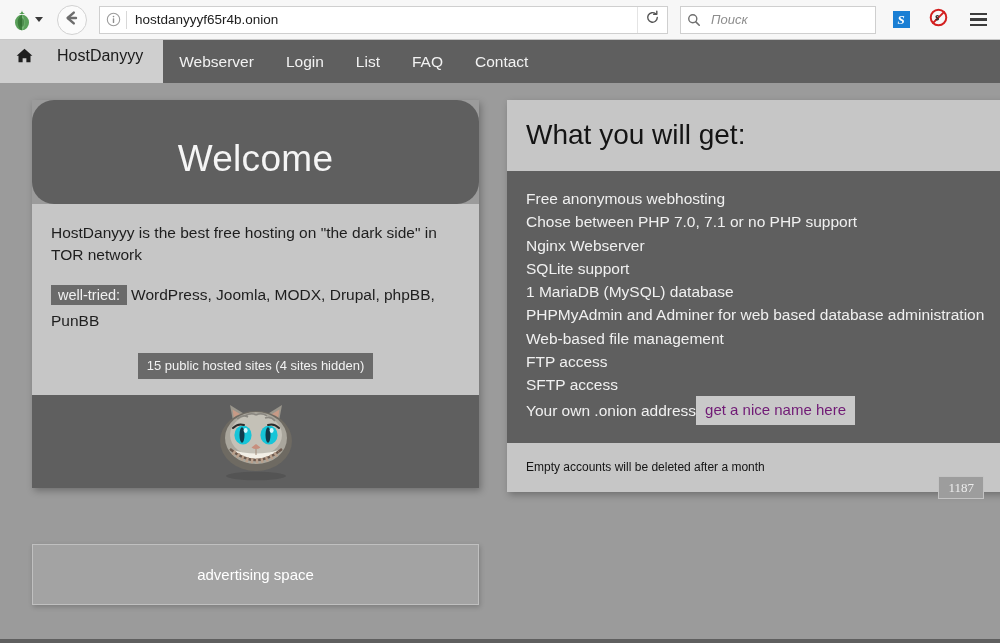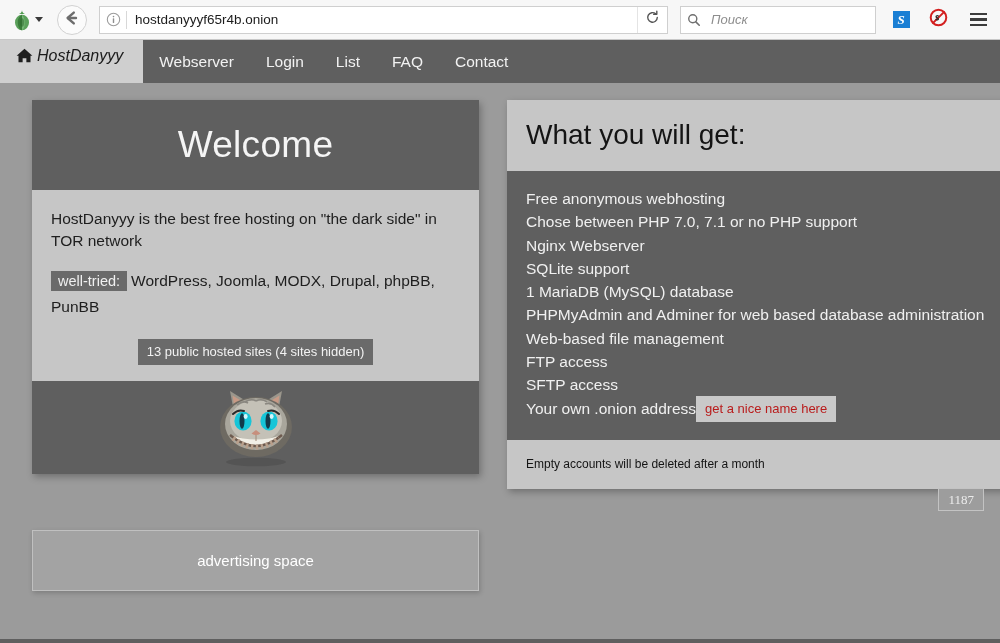--- a/index.html
+++ b/index.html
@@ -95,25 +95,24 @@
   .menu-btn span { display: block; width: 17px; height: 2.6px; background: #3c3c3c; }
 
   
   .navbar {
     height: 43px;
     background: #5f5f5f;
     display: flex; align-items: stretch;
   }
   .nav-brand {
     background: #cfcfcf; color: #1b1b1b;
-    display: flex; align-items: center; gap: 4px;
+    display: flex; align-items: center; gap: 24px;
     padding: 0 20px 12px 16px;
     font-size: 16px;
     cursor: pointer;
-    font-style: italic;
   }
   .home-icon { display: block; }
   .nav-item {
     display: flex; align-items: center;
     padding: 0 16px;
     color: #f2f2f2;
     font-size: 15.5px;
     cursor: pointer;
   }
 
@@ -138,22 +137,23 @@
 
   .panel { box-shadow: 2px 3px 7px rgba(0,0,0,0.28); }
 
   
   .welcome-head {
     background: #5f5f5f;
     color: #f5f5f5;
     text-align: center;
     font-size: 37px;
     font-weight: normal;
-    padding: 24px 0 24px;
+    padding: 38px 0 24px;
     letter-spacing: 0.3px;
+    border-radius: 22px;
   }
   .welcome-body {
     background: #c6c6c6;
     color: #1e1e1e;
     padding: 18px 19px 16px;
     font-size: 15.5px;
     line-height: 1.45;
   }
   .wt-row { margin-top: 15px; line-height: 1.7; }
   .tag-well-tried {
@@ -199,35 +199,35 @@
   .get-body {
     background: #5f5f5f;
     color: #f0f0f0;
     padding: 16px 19px 18px;
     font-size: 15.5px;
     line-height: 1.5;
   }
   .feat-line { white-space: normal; }
   .onion-line { display: flex; align-items: center; flex-wrap: wrap; }
   .nice-name-btn {
-    background: #c9c9c9; color: #b91c1c;
-    font-size: 13px;
+    background: #c9c9c9; color: #701a75;
+    font-size: 15px;
     padding: 3px 9px;
     cursor: pointer;
   }
   .get-foot {
     background: #c6c6c6;
     color: #141414;
     font-size: 12px;
     padding: 17px 19px 18px;
   }
 
   .counter-wrap {
     position: absolute;
-    right: 16px; top: 407px;
+    right: 16px; top: 395px;
   }
   .counter-box {
     border: 1px solid #c3c3c3;
     background: #9d9d9d;
     color: #ececec;
     font-size: 13px;
     padding: 3px 9px;
     font-family: "Liberation Serif", serif;
   }
 
@@ -348,21 +348,21 @@
         <div class="welcome-head">Welcome</div>
 
         <div class="welcome-body">
           <div>HostDanyyy is the best free hosting on "the dark side" in TOR network</div>
 
           <div class="wt-row">
             <span class="tag-well-tried">well-tried:</span><span>WordPress, Joomla, MODX, Drupal, phpBB, PunBB</span>
           </div>
 
           <div class="sites-badge-wrap">
-            <span class="sites-badge">13 public hosted sites (4 sites hidden)</span>
+            <span class="sites-badge">15 public hosted sites (4 sites hidden)</span>
           </div>
         </div>
 
         <div class="cat-panel">
           <span>
             <svg width="118" height="86" viewBox="0 0 118 86">
               <ellipse cx="59" cy="79" rx="30" ry="4.2" fill="#4a4a4a" opacity="0.55"></ellipse>
               <path d="M36 24 L33 8 L49 18 Z" fill="#9a968c"></path>
               <path d="M37 22 L35.5 12.5 L45.5 18.5 Z" fill="#c79a86"></path>
               <path d="M82 24 L85 8 L69 18 Z" fill="#9a968c"></path>

